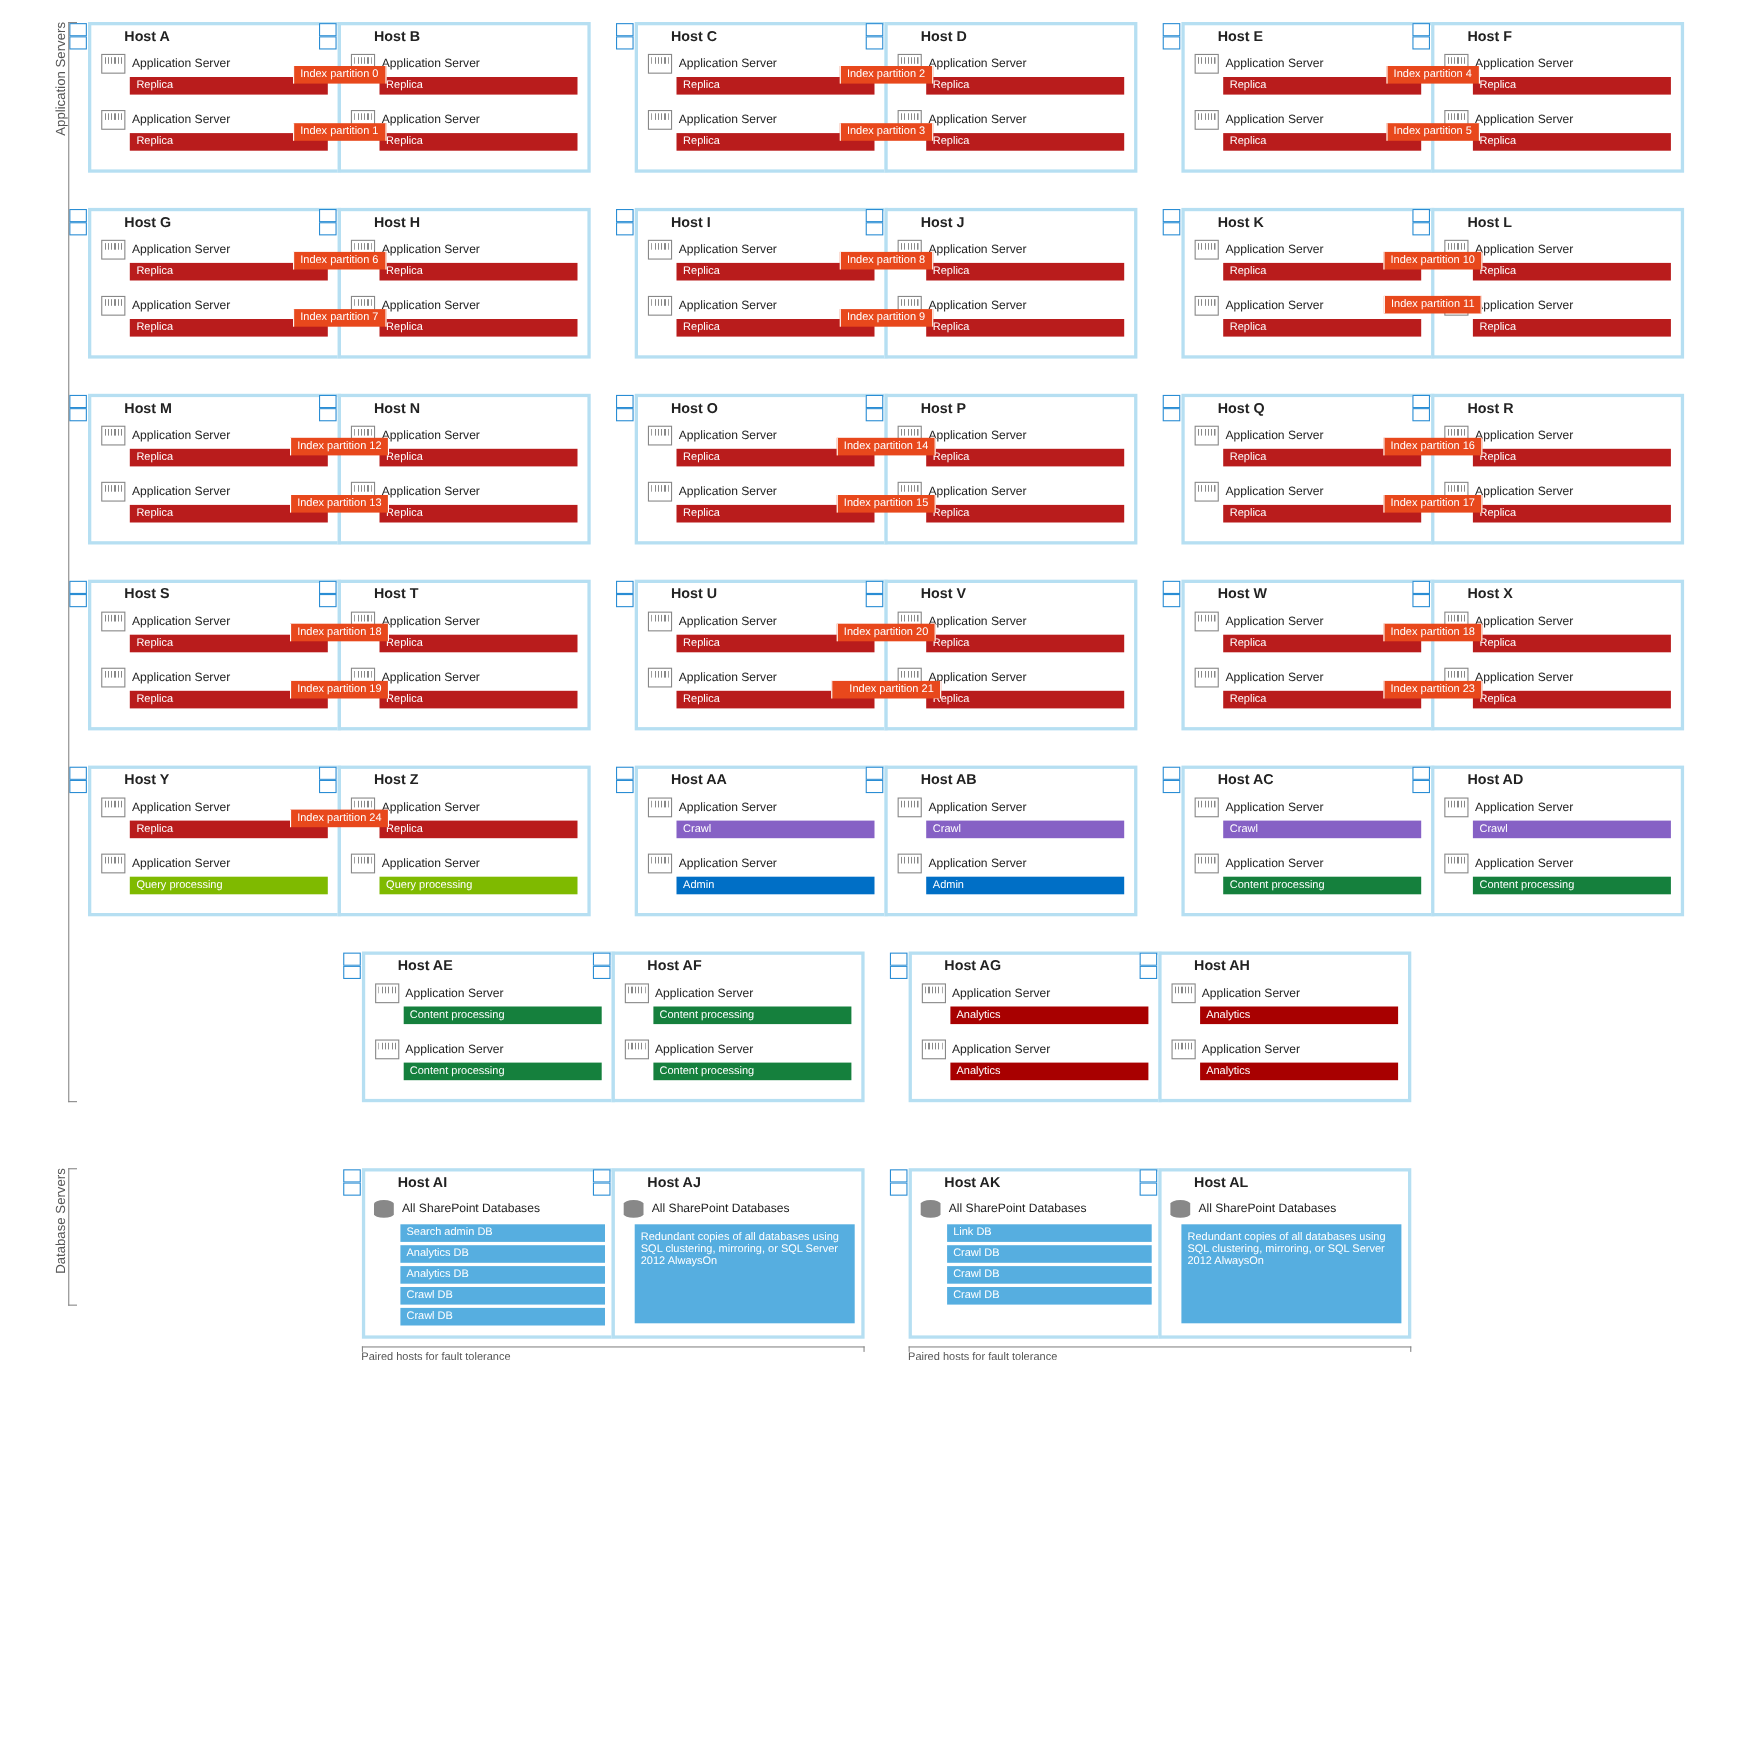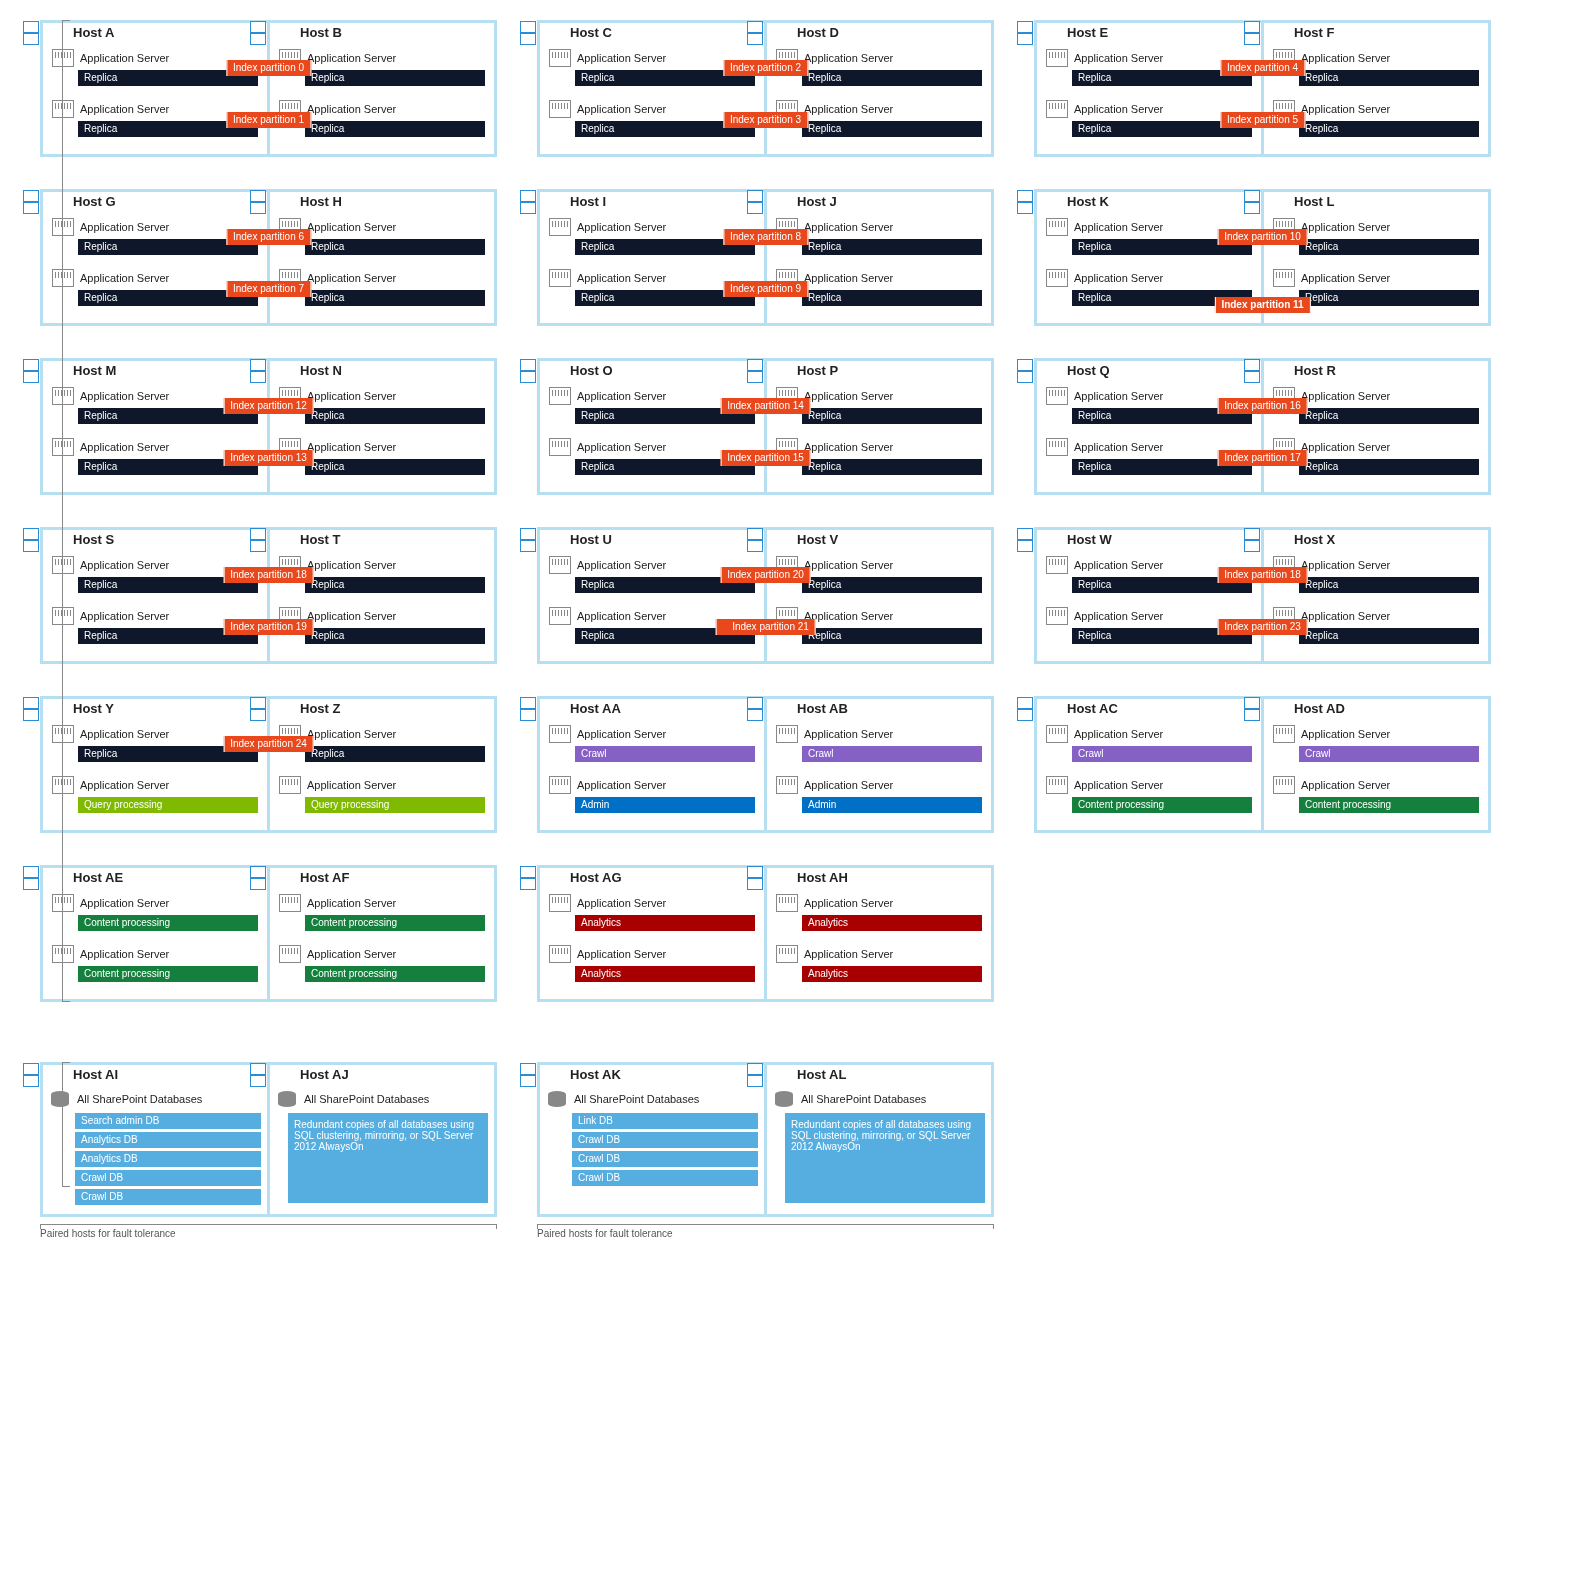--- a/index.html
+++ b/index.html
@@ -21,21 +21,21 @@
     color: #555;
   }
   .section-bracket {
     position: absolute;
     left: 22px;
     width: 8px;
     border-left: 1px solid #888;
     border-top: 1px solid #888;
     border-bottom: 1px solid #888;
   }
-  .row-group { display:flex; gap:40px; margin-bottom:32px; }
+  .row-group { display:flex; gap:40px; margin-bottom:32px;justify-content:center; }
   .pair { display:flex; gap:0; position:relative; }
   .host {
     width: 230px;
     border: 3px solid #b6dff2;
     background: #fff;
     padding: 6px 6px 6px 6px;
     position: relative;
     min-height: 60px;
   }
   .host + .host { margin-left: -3px; }
@@ -79,21 +79,21 @@
     content:""; position:absolute; left:2px; top:2px; right:2px; bottom:8px;
     background:repeating-linear-gradient(to right,#888 0 1px,transparent 1px 3px);
   }
   .vm-title { font-size:11px; color:#222; }
   .role-bar {
     height:16px; line-height:16px;
     color:#fff; font-size:10px;
     padding:0 6px; margin-left:26px;
     white-space:nowrap; overflow:hidden;
   }
-  .c-replica  { background:#0f172a; }
+  .c-replica  { background:#b91c1c; }
   .c-query    { background:#7fba00; }
   .c-crawl    { background:#8661c5; }
   .c-admin    { background:#006fc6; }
   .c-content  { background:#15803d; }
   .c-analytic { background:#a80000; }
   .c-db       { background:#56aee0; }
   .partition-tag {
     position:absolute;
     left:50%; transform:translateX(-50%);
     background:#e8481c; color:#fff;
@@ -376,21 +376,21 @@
   </div>
           <div class="vm">
     <div class="vm-head">
       <span class="vm-icon"></span>
       <span class="vm-title">Application Server</span>
     </div>
     <div class="role-bar c-replica">Replica</div>
   </div>
         </div>
         <div class="partition-tag" style="top: 40px;">Index partition 10</div>
-        <div class="partition-tag" style="top: 108px; font-weight: bold;">Index partition 11</div>
+        <div class="partition-tag" style="top: 80px;">Index partition 11</div>
       </div>
     </div>
     <div class="row-group">
       <div class="pair">
         <div class="host">
     <div class="host-header">
       <span class="host-icon"></span>Host M
     </div>
           <div class="vm">
     <div class="vm-head">

